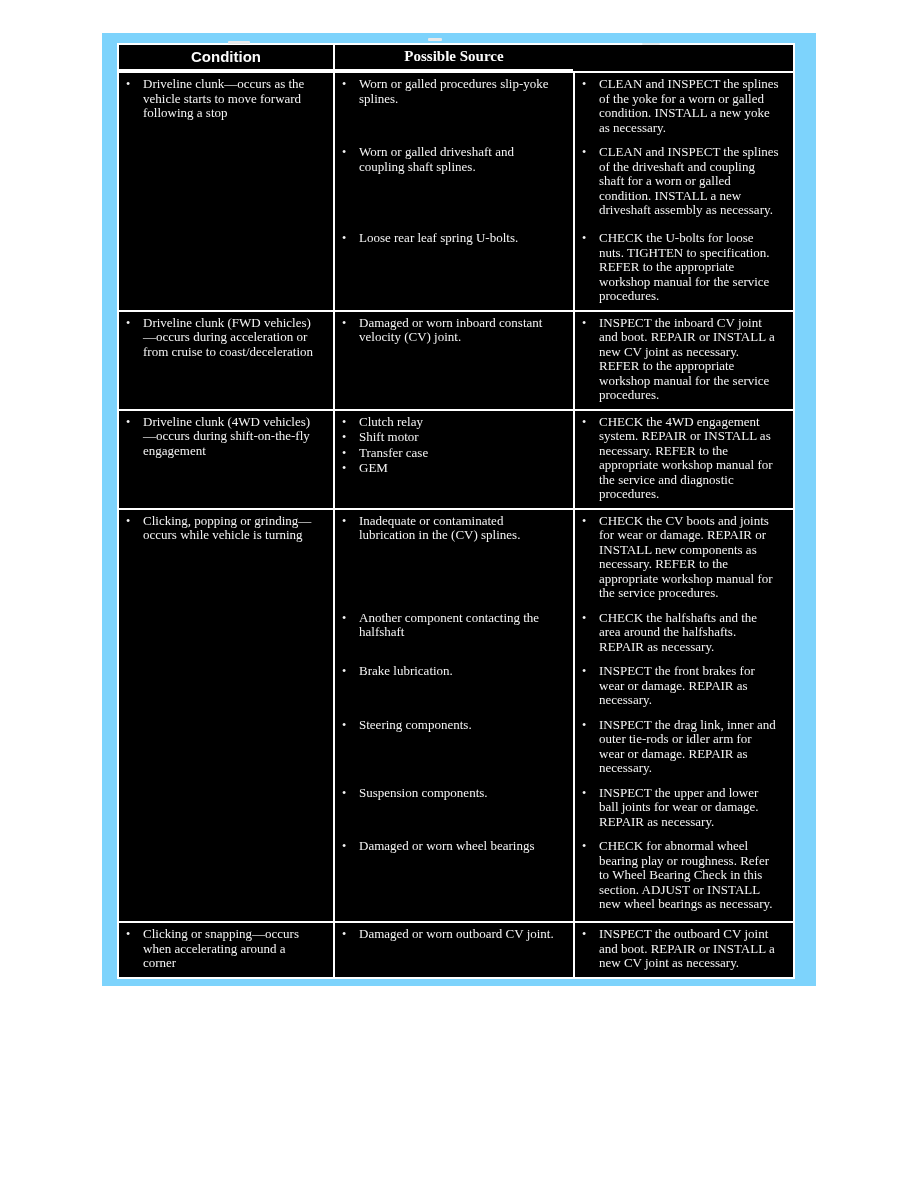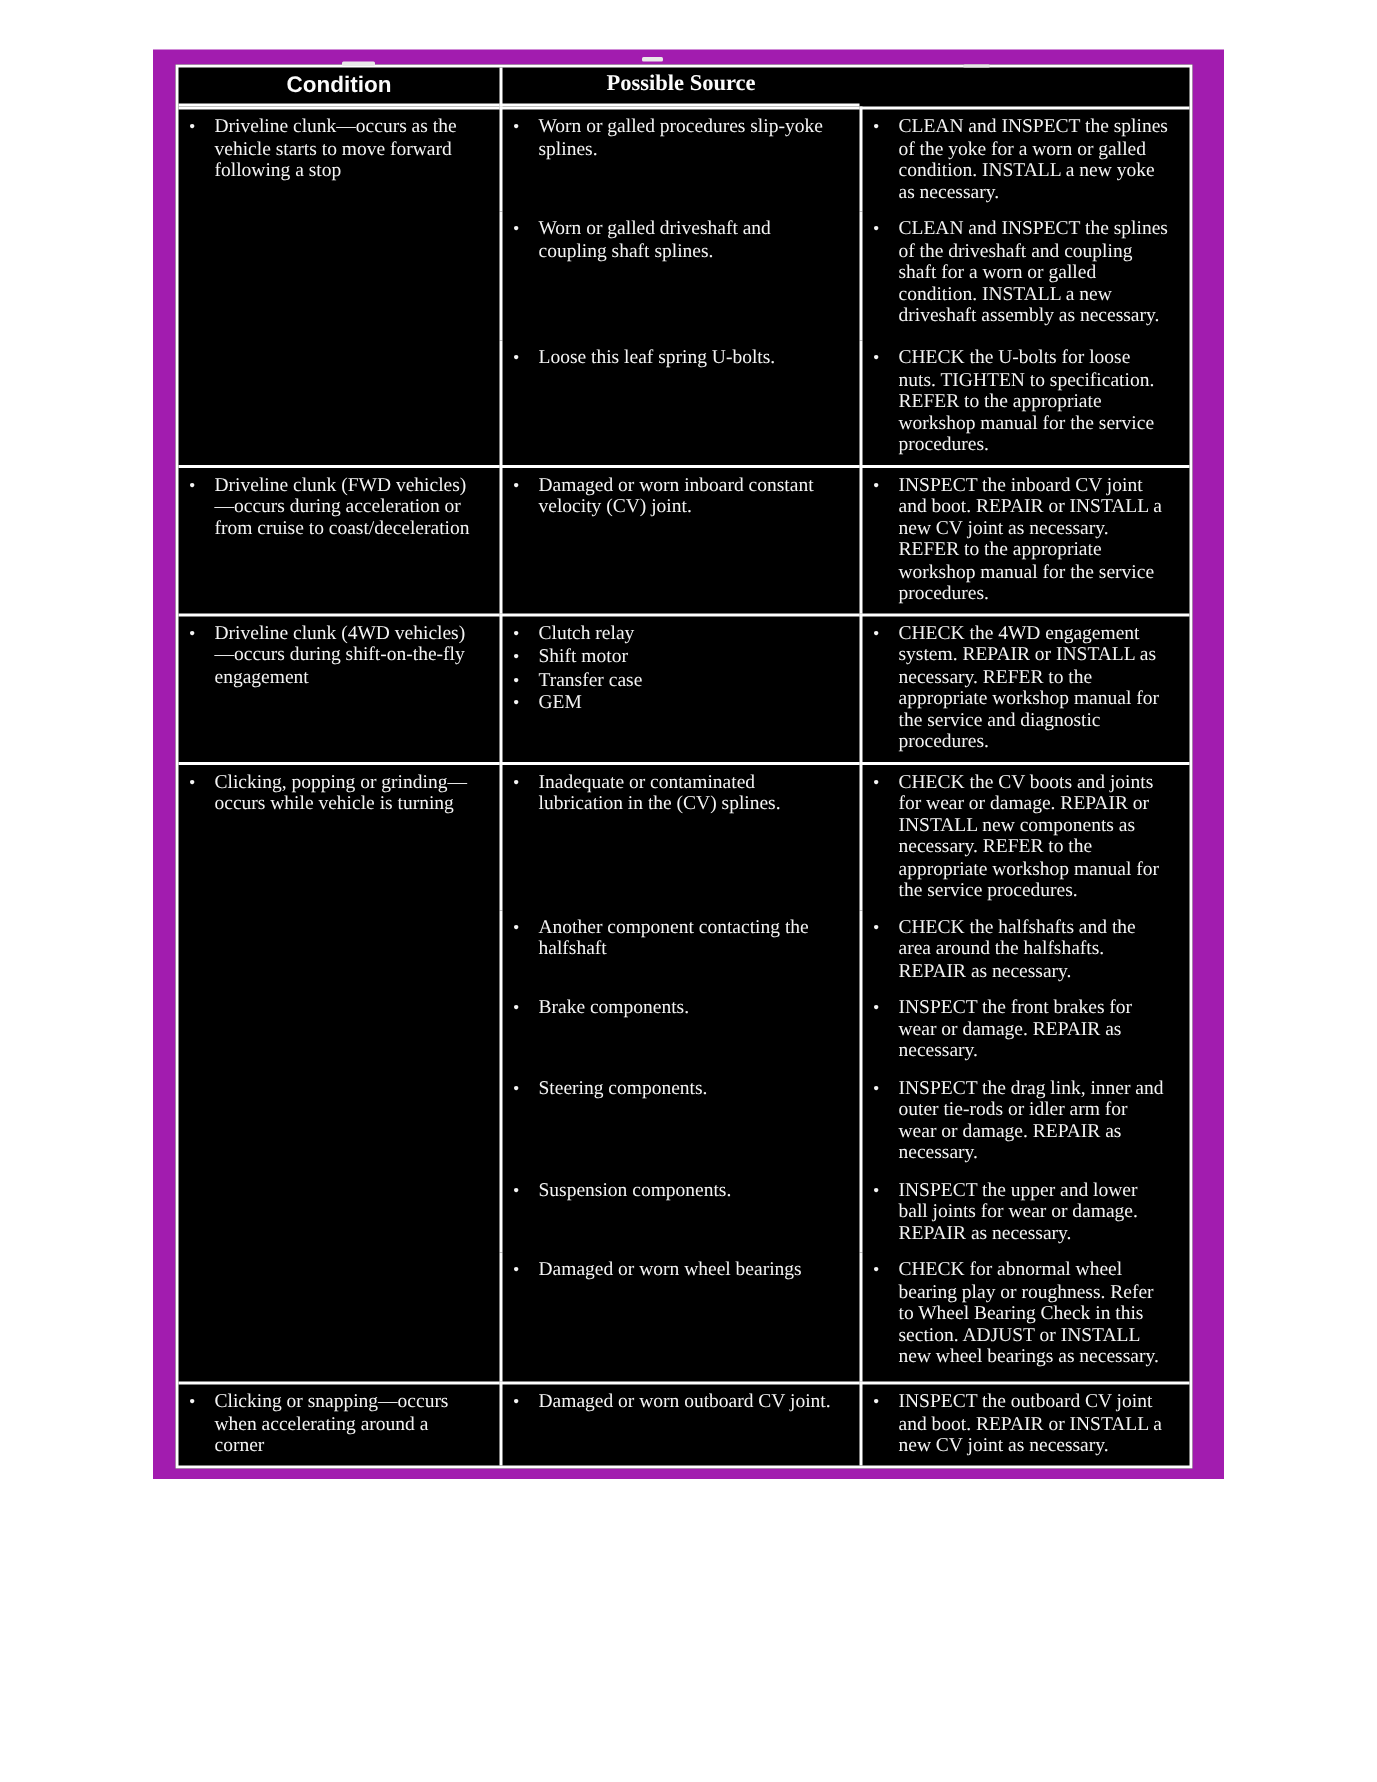--- a/index.html
+++ b/index.html
@@ -1,19 +1,19 @@
 <!DOCTYPE html>
 <html><head>
 <meta charset="utf-8">
 <style>
   html,body{margin:0;padding:0;background:#fff;}
   .page{position:relative;width:918px;height:1188px;background:#ffffff;overflow:hidden;
         font-family:"Liberation Serif", serif;}
   .panel{position:absolute;left:102px;top:33px;width:714px;min-height:897px;
-         background:#a21caf;box-sizing:border-box;padding:10px 22px 7px 15px;}
+         background:#7dd3fc;box-sizing:border-box;padding:10px 22px 7px 15px;}
   
   .tbl{display:grid;grid-template-columns:214px 240px 220px;width:674px;
        border:2px solid #fff;background:#000;color:#f4f4f4;box-sizing:content-box;
        align-content:start;}
   .th{font-family:"Liberation Sans", sans-serif;font-weight:700;font-size:15px;
       text-align:center;padding:3px 0 4px 0;border-bottom:2px solid #fff;color:#fbfbfb;}
   .th.c2,.th.c3{border-left:2px solid #fff;font-family:Liberation Serif, serif;}
   .cell{padding:4px 2px 5px 0;font-size:13px;line-height:14.5px;box-sizing:border-box;}
   .src,.act{border-left:2px solid #fff;}
   .rs{border-top:2px solid #fff;}
@@ -77,21 +77,21 @@
         </div>
         <div class="cell act" data-rp="0-1" style="grid-area: 3 / 3;">
           <div class="item">
             <div class="bullet">•</div>
             <div class="itxt">CLEAN and INSPECT the splines of the driveshaft and coupling shaft for a worn or galled condition. INSTALL a new driveshaft assembly as necessary.</div>
           </div>
         </div>
         <div class="cell src" data-rp="0-2" style="grid-area: 4 / 2;">
           <div class="item">
             <div class="bullet">•</div>
-            <div class="itxt">Loose this leaf spring U-bolts.</div>
+            <div class="itxt">Loose rear leaf spring U-bolts.</div>
           </div>
         </div>
         <div class="cell act" data-rp="0-2" style="grid-area: 4 / 3;">
           <div class="item">
             <div class="bullet">•</div>
             <div class="itxt">CHECK the U-bolts for loose nuts. TIGHTEN to specification. REFER to the appropriate workshop manual for the service procedures.</div>
           </div>
         </div>
         <div class="cell cond rs" style="grid-area: 5 / 1 / span 1;">
           <div class="item">
@@ -167,21 +167,21 @@
         </div>
         <div class="cell act" data-rp="3-1" style="grid-area: 8 / 3;">
           <div class="item">
             <div class="bullet">•</div>
             <div class="itxt">CHECK the halfshafts and the area around the halfshafts. REPAIR as necessary.</div>
           </div>
         </div>
         <div class="cell src" data-rp="3-2" style="grid-area: 9 / 2;">
           <div class="item">
             <div class="bullet">•</div>
-            <div class="itxt">Brake components.</div>
+            <div class="itxt">Brake lubrication.</div>
           </div>
         </div>
         <div class="cell act" data-rp="3-2" style="grid-area: 9 / 3;">
           <div class="item">
             <div class="bullet">•</div>
             <div class="itxt">INSPECT the front brakes for wear or damage. REPAIR as necessary.</div>
           </div>
         </div>
         <div class="cell src" data-rp="3-3" style="grid-area: 10 / 2;">
           <div class="item">

